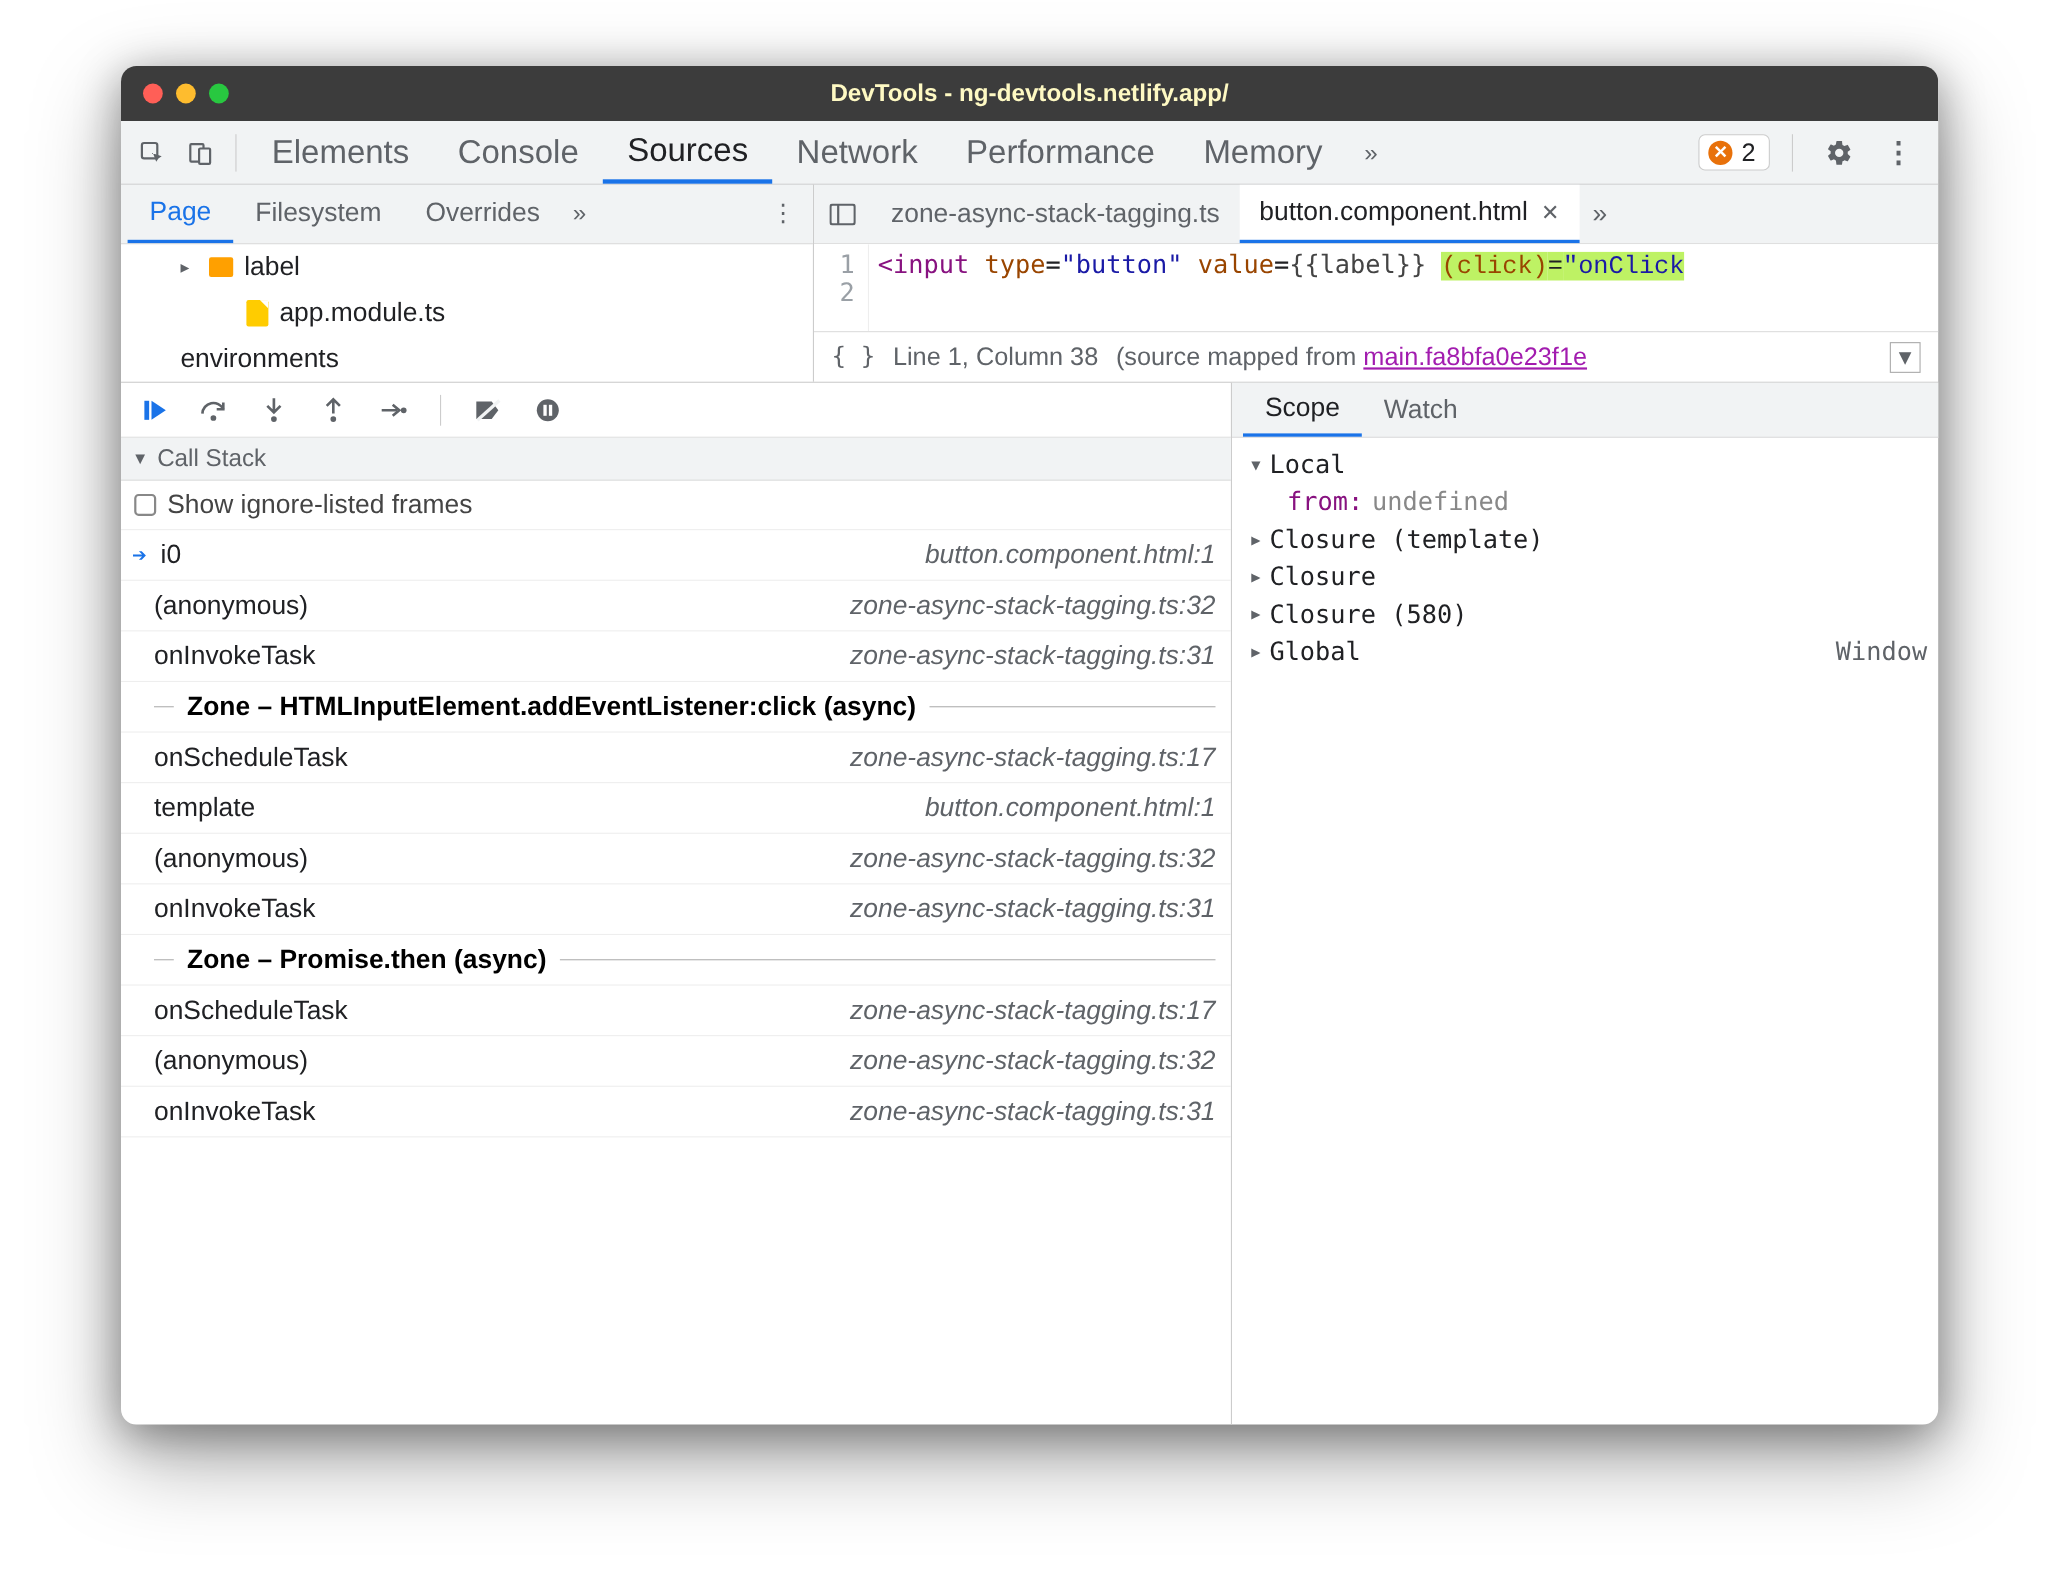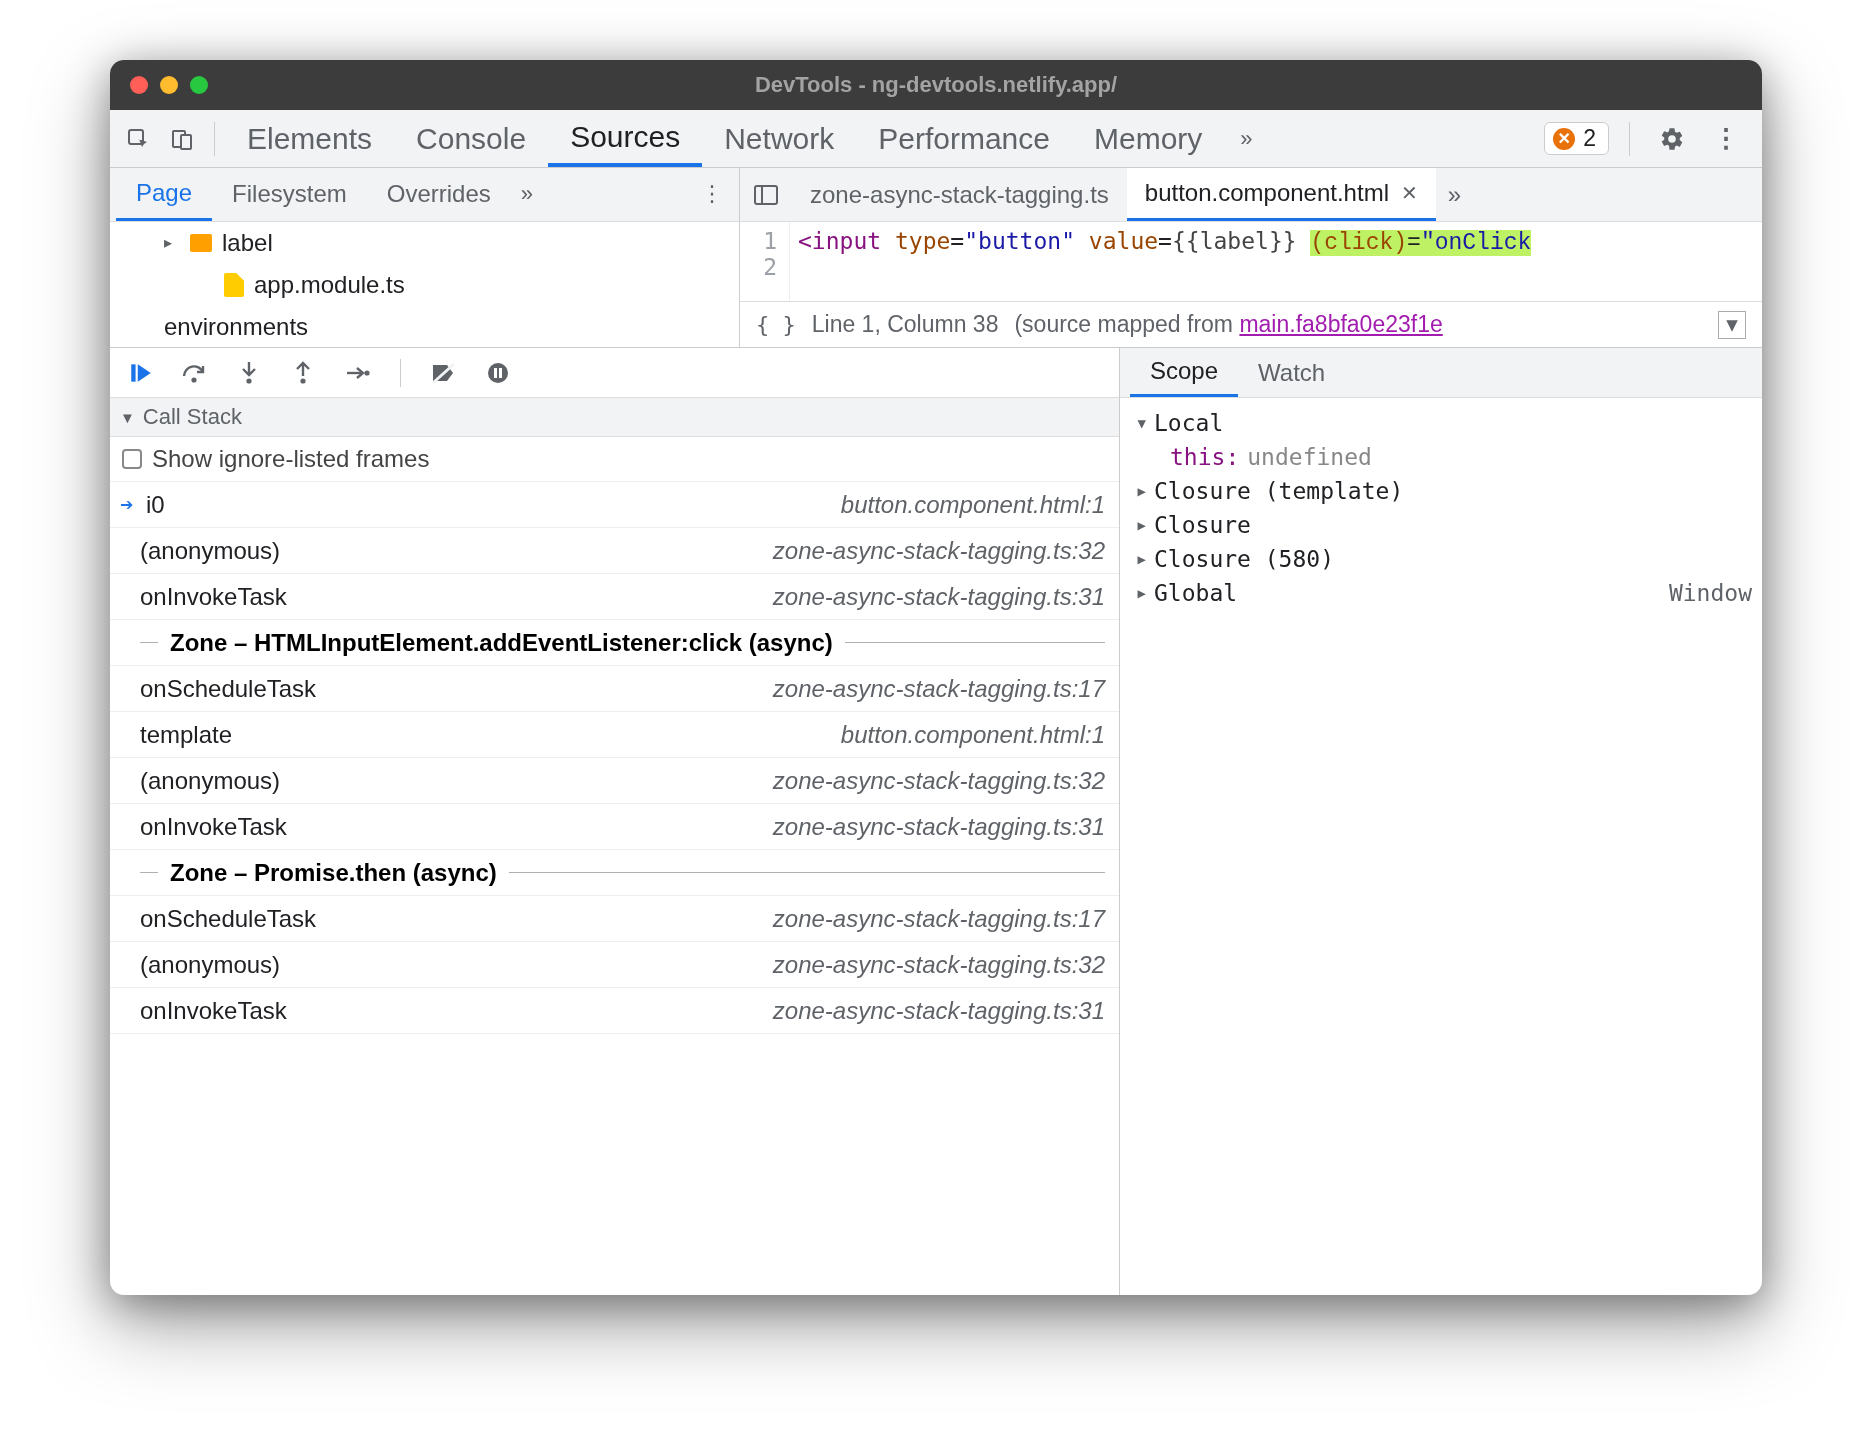--- a/index.html
+++ b/index.html
@@ -37,21 +37,21 @@
   .traffic { display: flex; gap: 12px; padding-left: 20px; }
   .tl { width: 18px; height: 18px; border-radius: 50%; }
   .tl.red { background:#ff5f57; }
   .tl.yel { background:#febc2e; }
   .tl.grn { background:#28c840; }
   .titlebar-title {
     position: absolute; left:0; right:0;
     text-align: center;
     font-size: 22px;
     font-weight: 600;
-    color: #a3a3a3;
+    color: #fef9c3;
     pointer-events: none;
   }
 
   .topbar {
     height: 58px;
     display: flex;
     align-items: center;
     border-bottom: 1px solid #ccc;
     background: #f1f3f4;
     color: #555;
@@ -416,21 +416,21 @@
       <div class="scope-tabs" id="scopetabs">
           <div class="scope-tab active">Scope</div>
           <div class="scope-tab">Watch</div>
         </div>
       <div class="scope-body" id="scopebody">
           <div class="scope-line">
             <span class="tri">▼</span>
             <span>Local</span>
           </div>
           <div class="scope-line indent">
-            <span class="k">this:</span>
+            <span class="k">from:</span>
             <span class="v"> undefined</span>
           </div>
           <div class="scope-line">
             <span class="tri">▶</span>
             <span>Closure (template)</span>
           </div>
           <div class="scope-line">
             <span class="tri">▶</span>
             <span>Closure</span>
           </div>

